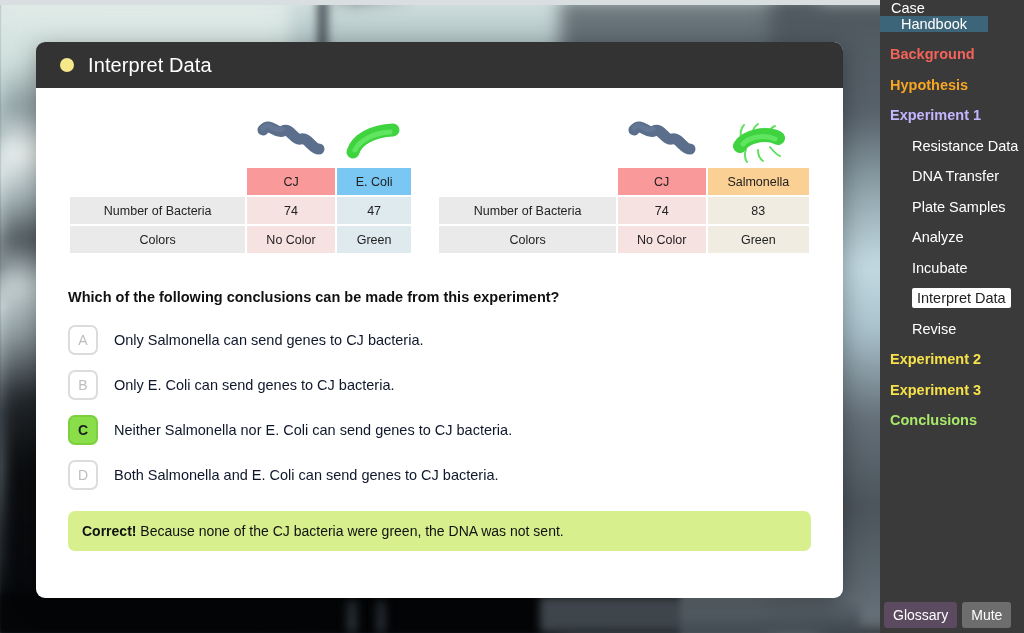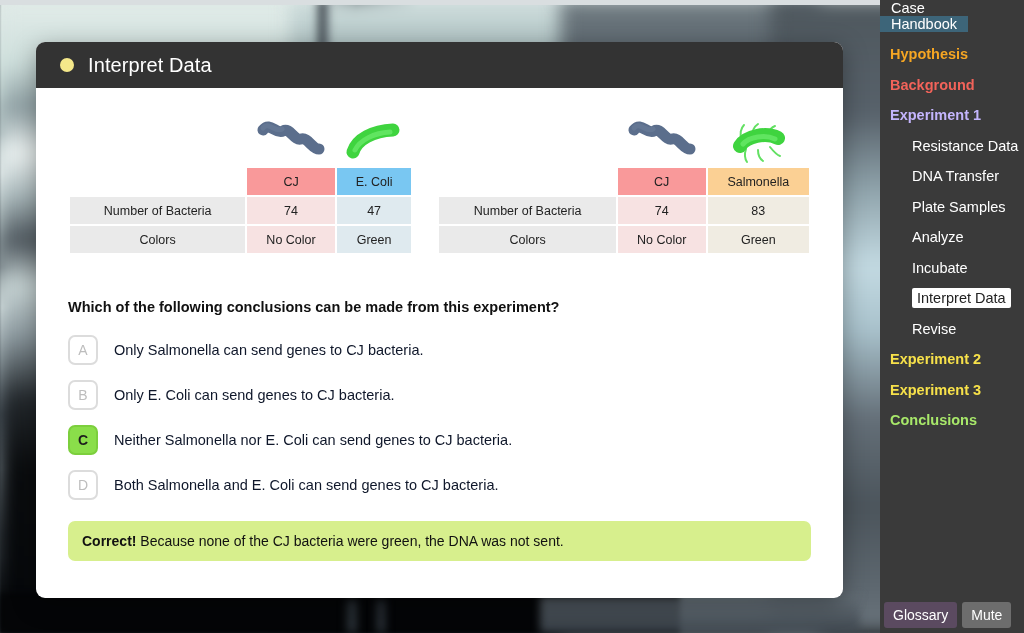--- a/index.html
+++ b/index.html
@@ -126,21 +126,21 @@
   .hdr-salm { background: #fbd094; width: 108px; }
   .cell-cj    { background: #f7e2e2; }
   .cell-ecoli { background: #dfeaef; }
   .cell-salm  { background: #f0ece2; }
 
   .icon-row td { height: 48px; padding: 0; background: transparent; }
   .germ { display: block; margin: 0 auto; }
 
   
   #question {
-    margin-top: 44px;
+    margin-top: 34px;
     font-size: 14.5px;
     font-weight: bold;
     color: #111;
   }
   .options { margin-top: 12px; }
   .option {
     display: flex;
     align-items: center;
     gap: 16px;
     height: 45px;
@@ -185,21 +185,21 @@
   }
   #tabs { display: flex; height: 33px; flex-direction: column; }
   .tab {
     flex: none;
     display: flex; align-items: center; justify-content: center;
     font-size: 14.5px;
     color: #ffffff;
     font-weight: 400;
   }
   .tab.active { background: #3a3a3a; width: 56px; }
-  .tab.inactive { background: #3d6579; width: 88px; }
+  .tab.inactive { background: #3d6579; width: 108px; }
 
   #nav { padding: 6px 0 0 0; }
   .nav-item {
     font-size: 14.5px;
     line-height: 1;
     padding: 8px 0 8px 8px;
     white-space: nowrap;
   }
   .nav-item.top    { font-weight: bold; padding-left: 10px; }
   .nav-item.sub    { font-weight: 400; color: #ffffff; padding-left: 32px; }
@@ -370,22 +370,22 @@
   </div>
 
   <div id="sidebar">
 
     <div id="tabs">
       <div class="tab active">Case</div>
       <div class="tab inactive">Handbook</div>
     </div>
 
     <div id="nav">
+      <div class="nav-item top" style="color:#f2635a">Background</div>
       <div class="nav-item top" style="color:#f6a623">Hypothesis</div>
-      <div class="nav-item top" style="color:#f2635a">Background</div>
       <div class="nav-item top" style="color:#c4b5fd">Experiment 1</div>
       <div class="nav-item sub">Resistance Data</div>
       <div class="nav-item sub">DNA Transfer</div>
       <div class="nav-item sub">Plate Samples</div>
       <div class="nav-item sub">Analyze</div>
       <div class="nav-item sub">Incubate</div>
       <div class="nav-item sub"><span class="pill">Interpret Data</span></div>
       <div class="nav-item sub">Revise</div>
       <div class="nav-item top" style="color:#f7e14a">Experiment 2</div>
       <div class="nav-item top" style="color:#f7e14a">Experiment 3</div>

